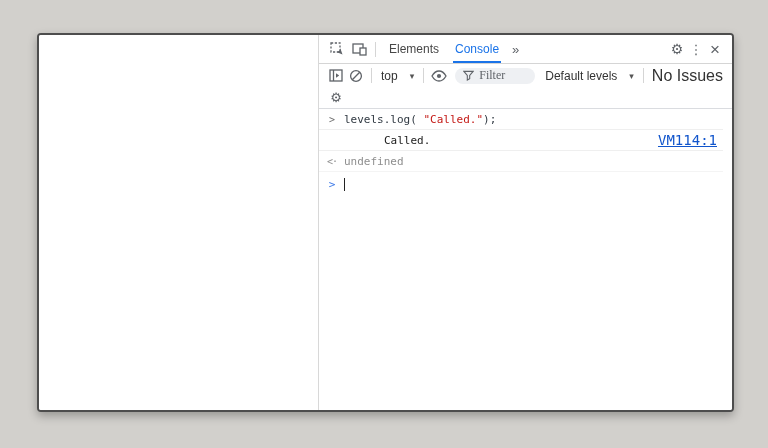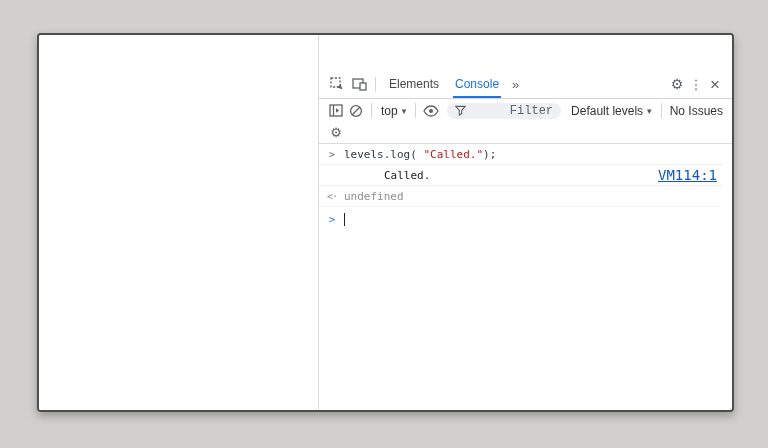--- a/index.html
+++ b/index.html
@@ -12,46 +12,46 @@
   .browser-window{
     position:absolute;left:37px;top:33px;width:697px;height:379px;
     background:#fff;border:2px solid #4d4d4d;border-radius:4px;
     box-shadow:0 4px 10px rgba(0,0,0,.28);
     display:flex;flex-direction:row;box-sizing:border-box;overflow:hidden;
   }
   .page-area{width:279px;background:#fff;border-right:1px solid #d8d8d8;}
   .devtools{flex:1;display:flex;flex-direction:column;background:#fff;min-width:0;}
 
   
-  .tab-row{height:28px;display:flex;align-items:center;padding:0 6px 0 7px;border-bottom:1px solid #d5d5d5;flex:none;margin-top:35px;}
+  .tab-row{height:28px;display:flex;align-items:center;padding:0 6px 0 7px;border-bottom:1px solid #d5d5d5;flex:none;}
   .icon-btn{display:flex;align-items:center;justify-content:center;width:22px;height:22px;color:#5f6368;flex:none;cursor:pointer;}
   .icon-btn svg{display:block;}
   .vdiv{width:1px;height:15px;background:#d5d5d5;margin:0 5px;flex:none;}
   .tabs{display:flex;align-items:stretch;height:100%;}
   .tab{display:flex;align-items:center;padding:0 8px;font-size:12px;color:#474747;cursor:pointer;position:relative;}
   .tab.active{color:#1a73e8;}
   .tab.active::after{content:"";position:absolute;left:6px;right:6px;bottom:0;height:2px;background:#1a73e8;}
   .more-tabs{font-size:13px;color:#5f6368;padding:0 5px;cursor:pointer;}
   .tabrow-right{margin-left:auto;display:flex;align-items:center;}
   .glyph{line-height:1;}
   .gear-glyph{font-size:14px;}
   .kebab-glyph{font-size:13px;letter-spacing:0;}
   .close-glyph{font-size:17px;font-weight:400;}
 
   
   .toolbar-row{height:23px;display:flex;align-items:center;padding:0 6px 0 7px;flex:none;}
   .toolbar-row .icon-btn{width:20px;height:20px;}
-  .dropdown{display:flex;align-items:center;font-size:12px;color:#333;padding:0 4px;cursor:pointer;white-space:nowrap;}
+  .dropdown{display:flex;align-items:center;font-size:12px;color:#333;padding:0 4px;cursor:pointer;white-space:nowrap;gap:8px;}
   .caret{font-size:9px;color:#555;margin-left:4px;}
   .filter-pill{display:flex;align-items:center;background:#eef0f3;border-radius:9px;height:16px;padding:0 8px;margin:0 6px;width:104px;cursor:text;}
   .filter-pill svg{flex:none;margin-right:5px;}
-  .filter-input{border:none;outline:none;background:transparent;font-size:12px;color:#444;width:100%;padding:0;font-family:Liberation Mono, monospace;text-align:right;}
+  .filter-input{border:none;outline:none;background:transparent;font-size:12px;color:#444;width:100%;padding:0;font-family:Liberation Serif, serif;}
   .filter-input::placeholder{color:#5f6368;opacity:1;}
   .toolbar-right{margin-left:auto;display:flex;align-items:center;}
-  .no-issues{font-size:12px;color:#333;padding:0 3px;cursor:pointer;white-space:nowrap;}
+  .no-issues{font-size:16px;color:#333;padding:0 3px;cursor:pointer;white-space:nowrap;}
 
   
   .gear-row{height:21px;display:flex;align-items:center;padding:0 6px 0 7px;border-bottom:1px solid #dadce0;flex:none;}
   .gear-row .icon-btn{width:20px;height:20px;}
   .gear-row .gear-glyph{font-size:13px;}
 
   
   .console-area{flex:1;font-family:"DejaVu Sans Mono",monospace;font-size:11px;overflow:hidden;padding-right:9px;}
   .console-row{display:flex;align-items:center;min-height:18px;padding:1px 6px 1px 7px;border-bottom:1px solid #efefef;}
   .console-row.no-border{border-bottom:1px solid #f4f4f4;}

